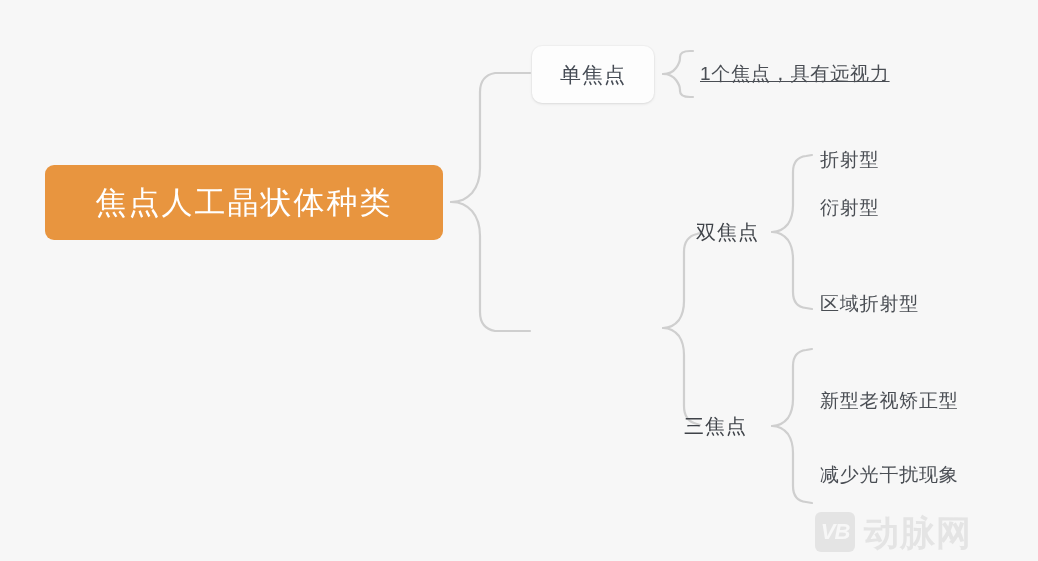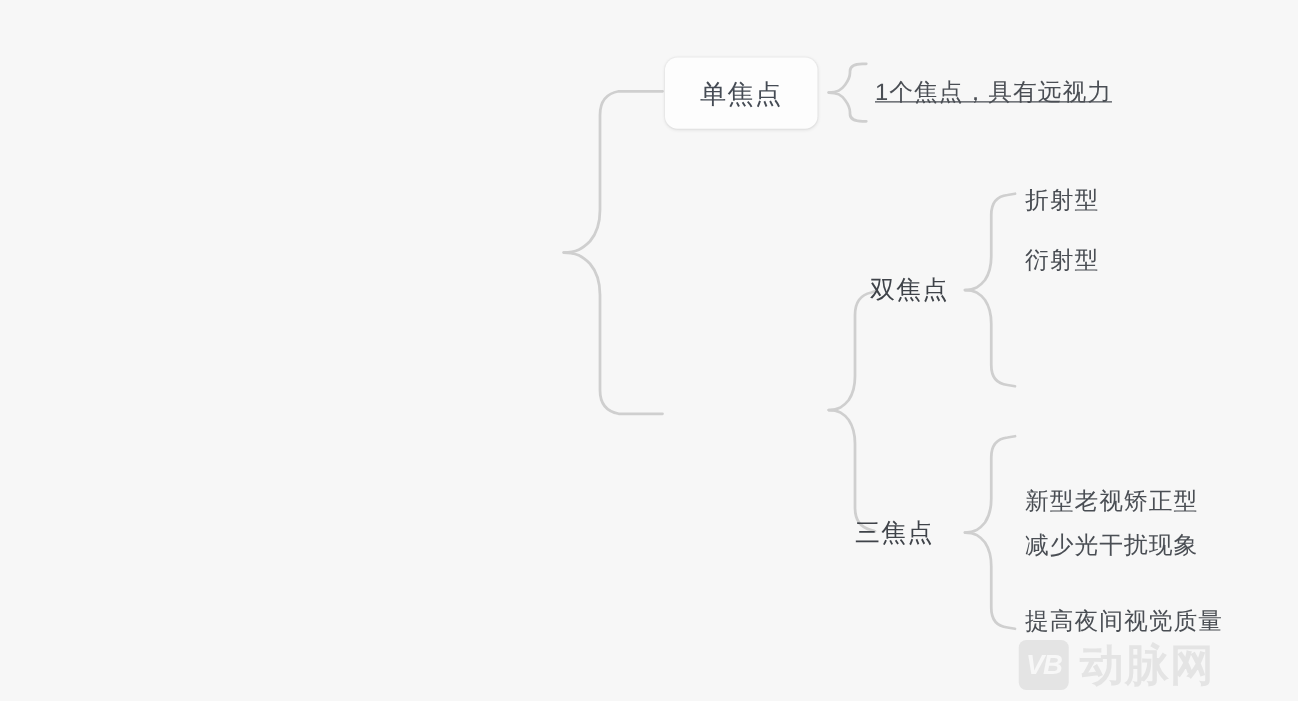--- a/index.html
+++ b/index.html
@@ -199,37 +199,40 @@
                L 812 349"></path>
       <path d="M 772 426
                C 780 426, 784 429, 788 434
                C 792 440, 793 446, 793 453
                L 793 486
                C 793 495, 797 501, 806 502
                L 812 503"></path>
     </g>
   </svg>
 
+  <div class="root-node">
+    <span class="label">焦点人工晶状体种类</span>
+  </div>
 
   <div class="box-node" id="node-single">
     <span class="label">单焦点</span>
   </div>
 
   <div class="leaf-node" id="leaf-single-0">1个焦点，具有远视力</div>
 
 
   <div class="plain-node" id="node-bifocal">双焦点</div>
 
   <div class="leaf-node" style="top:160px">折射型</div>
   <div class="leaf-node" style="top:208px">衍射型</div>
+  <div class="leaf-node" style="top:304px">区域折射型</div>
 
   <div class="plain-node" id="node-trifocal">三焦点</div>
 
   <div class="leaf-node" style="top:401px">新型老视矫正型</div>
-  <div class="leaf-node" style="top:436px">减少光干扰现象</div>
-  <div class="leaf-node" style="top:497px">提高夜间视觉质量</div>
+  <div class="leaf-node" style="top:475px">减少光干扰现象</div>
 
   <div class="watermark">
     <div class="vb-mark">VB</div>
     <div class="wm-text">动脉网</div>
   </div>
 
 </div>
 
 </body></html>

